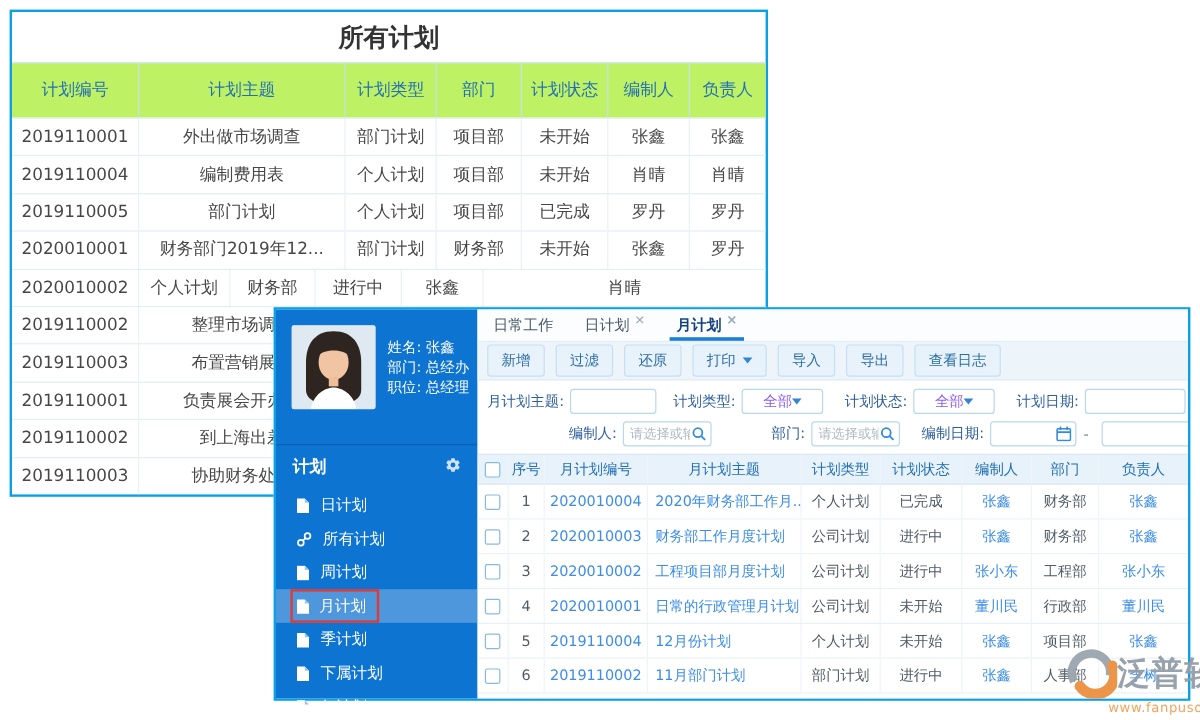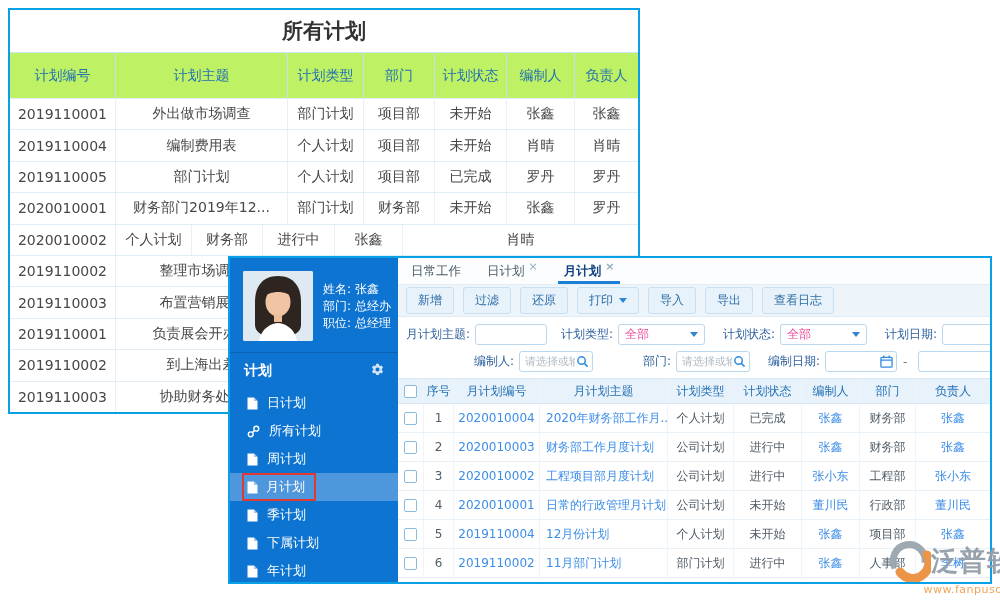--- a/index.html
+++ b/index.html
@@ -27,21 +27,21 @@
   
   .fgwin { position:absolute; left:228px; top:256px; width:764px; height:328px; border:2px solid #0aa0e6;
            background:#fff; display:flex; z-index:10; }
 
   
   .sidebar { width:168px; background:#0d74d1; color:#fff; flex-shrink:0; display:flex; flex-direction:column; }
   .profile { display:flex; gap:10px; padding:13px 6px 11px 13px; }
   .avatar { width:70px; height:70px; border-radius:2px; overflow:hidden; flex-shrink:0; background:#dfe9f2; }
   .pinfo { font-size:12px; display:flex; flex-direction:column; justify-content:center; padding:4px 0; white-space:nowrap; }
   .sechead { display:flex; align-items:center; justify-content:space-between; padding:9px 14px; font-size:14px;
-             font-weight:bold; border-top:1px solid rgba(0,0,0,.15); margin-top:0; }
+             font-weight:bold; border-top:1px solid rgba(0,0,0,.15); margin-top:18px; }
   .mitem { height:28px; display:flex; align-items:center; padding-left:17px; font-size:13px; cursor:pointer; }
   .mitem .micon { margin-right:9px; display:flex; }
   .mitem.active { background:#4e97dc; padding-left:14px; }
   .redbox { display:flex; align-items:center; outline:2px solid #e03a33; padding:3px 9px 3px 3px; }
   .redbox .micon { margin-right:8px; }
 
   
   .content { flex:1; display:flex; flex-direction:column; min-width:0; background:#fff; }
   .tabs { height:27px; display:flex; align-items:stretch; padding-left:13px; gap:26px; background:#fbfdfe;
           border-bottom:1px solid #e2edf6; }
@@ -54,21 +54,21 @@
              border-bottom:1px solid #e0ecf5; }
   .tbtn { background:#e7f2fb; border:1px solid #c6dff2; border-radius:3px; color:#2e6da4; font-size:12px;
           padding:4px 11px; display:flex; align-items:center; gap:6px; cursor:pointer; white-space:nowrap; }
   .caret { width:0; height:0; border-left:4px solid transparent; border-right:4px solid transparent; border-top:5px solid #2f86d1; }
 
   .filters { padding:4px 0 3px 4px; font-size:12px; color:#2d5f9e; }
   .frow { display:flex; align-items:center; height:27px; white-space:nowrap; overflow:hidden; }
   .flabel { text-align:right; flex-shrink:0; }
   .fin { height:21px; border:1px solid #b9d7ee; border-radius:3px; background:#fff; margin-left:5px; flex-shrink:0; }
   .ftext { width:72px; }
-  .fsel { width:87px; display:flex; justify-content:space-between; align-items:center; padding:0 6px; color:#ec4899; cursor:pointer; }
+  .fsel { width:68px; display:flex; justify-content:center; align-items:center; padding:0 6px; color:#8b5cf6; cursor:pointer; }
   .fsearch { position:relative; width:74px; }
   .fsearch input { width:100%; height:100%; border:none; outline:none; font-size:11px; padding:0 17px 0 5px;
                    font-family:"DejaVu Sans","Liberation Sans",sans-serif; background:transparent; color:#444; }
   .fsearch input::placeholder { color:#aeb9c2; }
   .fsearch svg, .fdate svg { position:absolute; right:3px; top:3px; }
   .fdate { position:relative; width:72px; }
   .sep { margin:0 6px; color:#6b7c8a; }
 
   
   .otable { flex:1; display:flex; flex-direction:column; overflow:hidden; }

